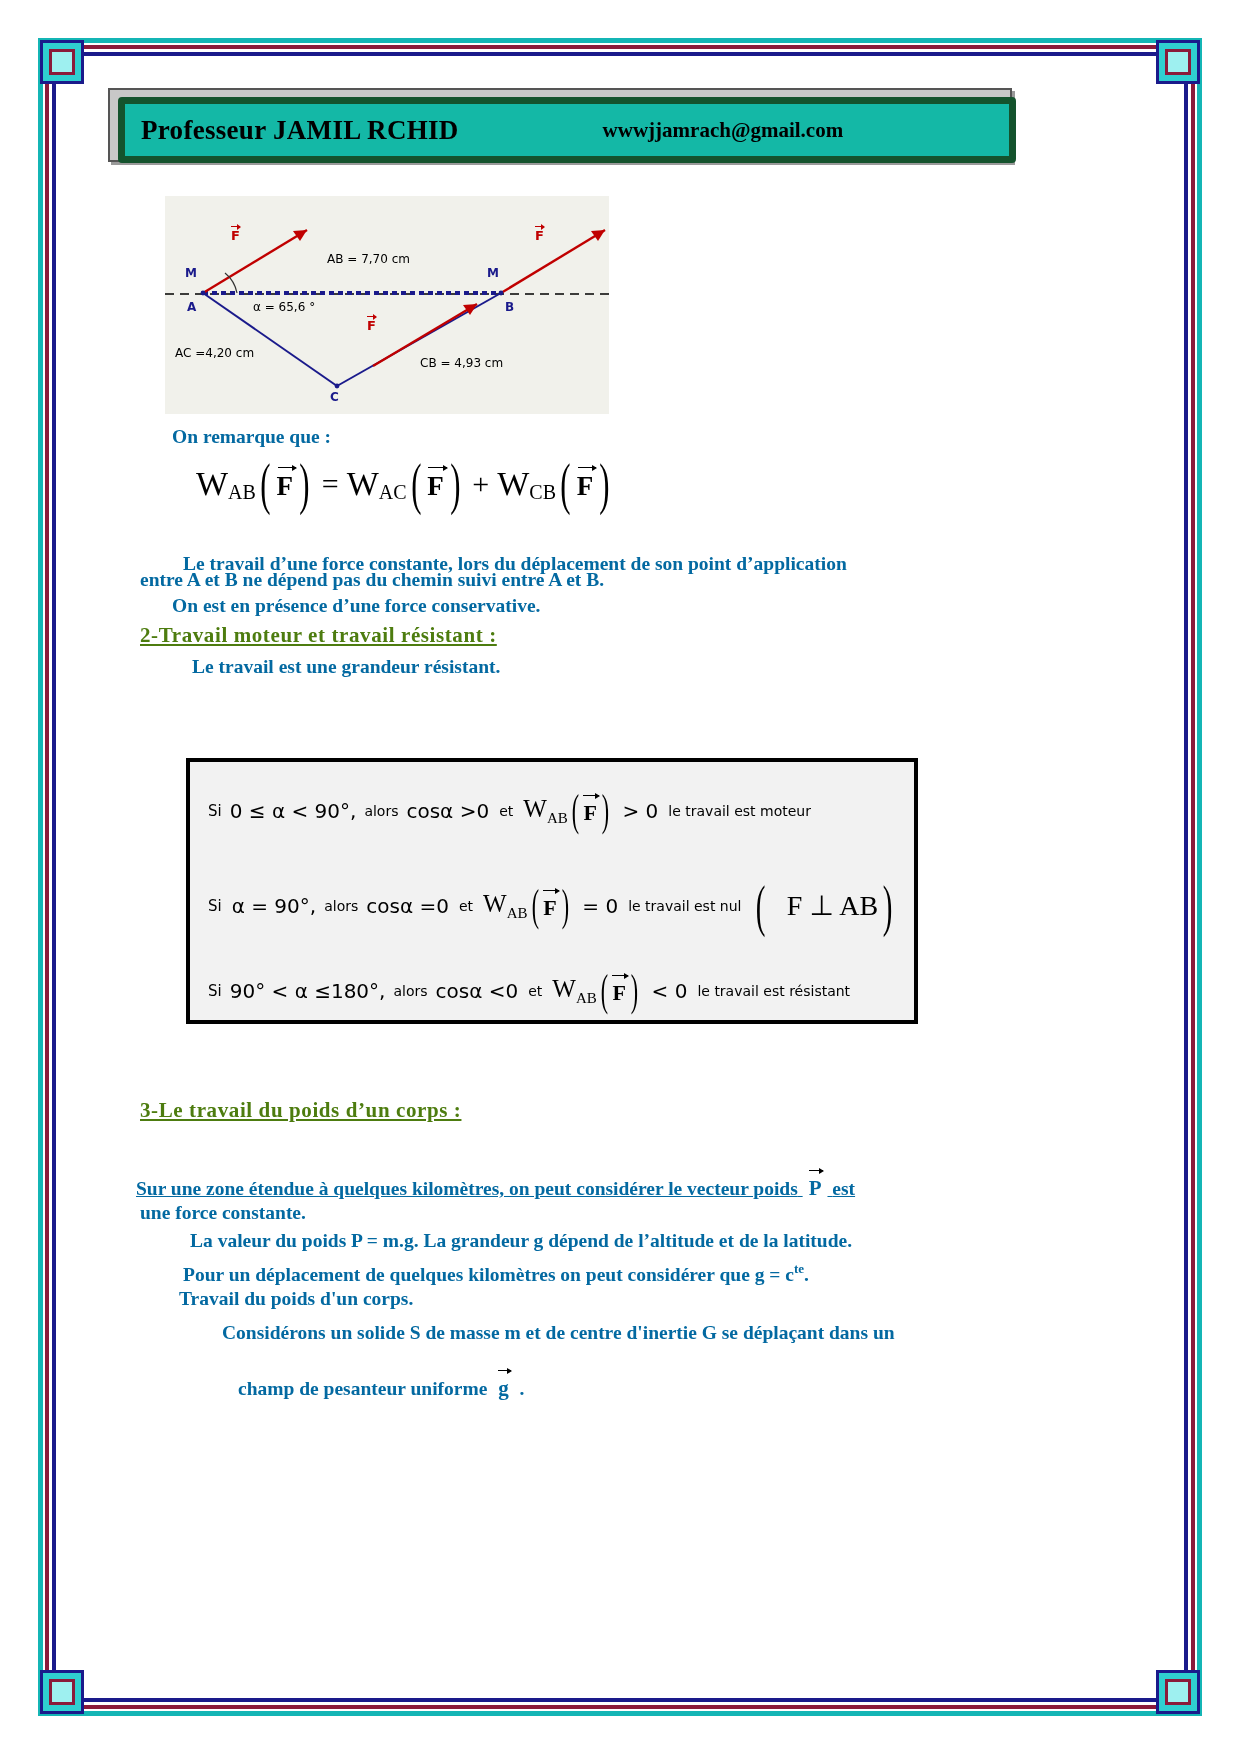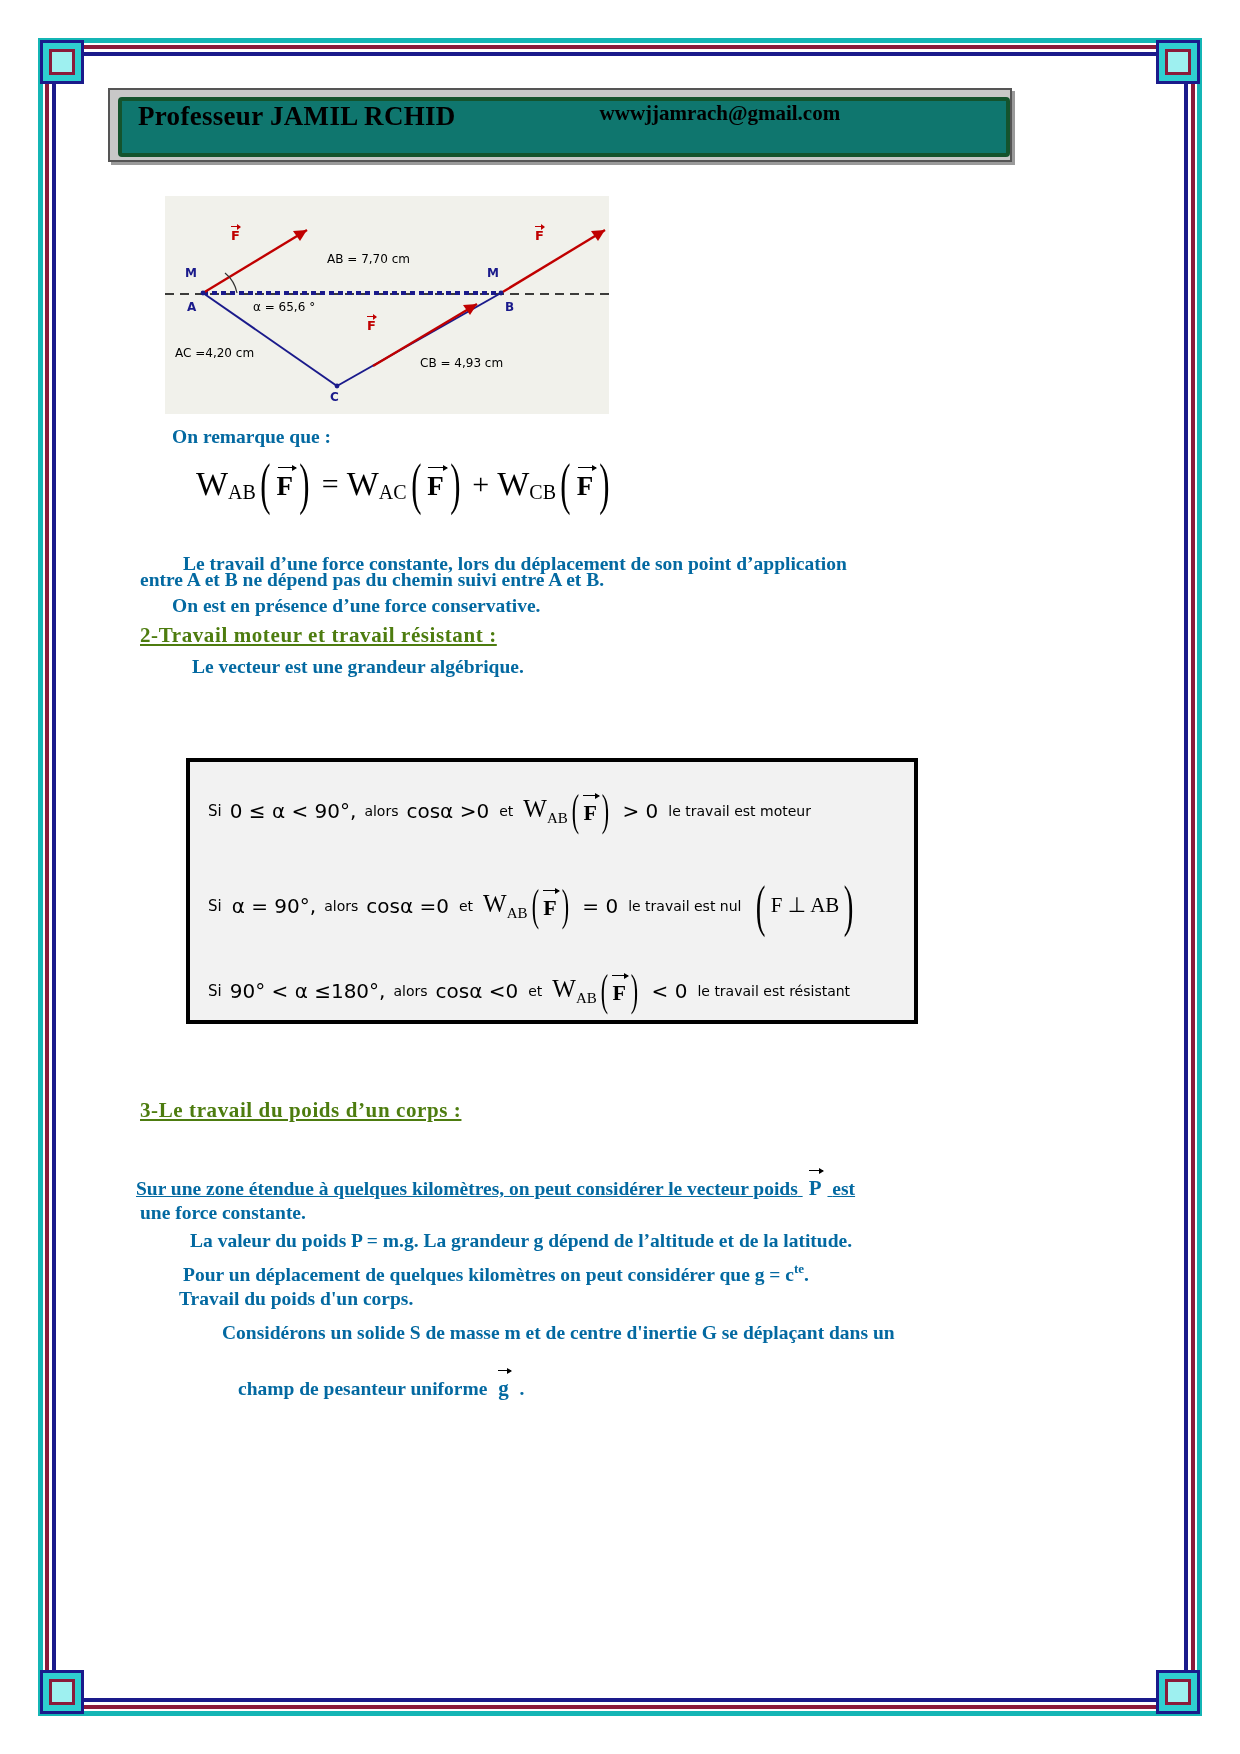--- a/index.html
+++ b/index.html
@@ -83,24 +83,25 @@
     width: 900px;
     height: 70px;
     background: #c8c8c8;
     border: 2px solid #555555;
     box-shadow: 3px 3px 0 #9a9a9a;
   }
   .header-inner {
     position: absolute;
     left: 8px; top: 7px;
     width: 884px; height: 52px;
-    background: #0f766e;
-    border: 4px solid #14532d;
+    background: #14b8a6;
+    border: 7px solid #14532d;
     border-radius: 4px;
     display: flex;
+    align-items: center;
   }
   .header-title {
     font-size: 27px;
     font-weight: bold;
     margin-left: 16px;
     letter-spacing: 0.3px;
   }
   .header-mail {
     font-size: 21px;
     font-weight: bold;
@@ -364,21 +365,21 @@
   <span class="paren">(</span>
   <span class="vecF"><span class="ar"></span><span>F</span></span>
   <span class="paren">)</span>
 </div>
 
 <div class="txt" style="left:183px; top:551px;">Le travail d’une force constante, lors du déplacement de son point d’application</div>
 <div class="txt" style="left:140px; top:567px;">entre A et B ne dépend pas du chemin suivi entre A et B.</div>
 <div class="txt" style="left:172px; top:593px;">On est en présence d’une force conservative.</div>
 
 <div class="heading" style="left:140px; top:623px;">2-Travail moteur et travail résistant :</div>
-<div class="txt" style="left:192px; top:654px;">Le vecteur est une grandeur algébrique.</div>
+<div class="txt" style="left:192px; top:654px;">Le travail est une grandeur résistant.</div>
 
 <div class="case-box">
 
   <div class="case-line" style="left:18px; top:32px;">
     <span style="margin-right:8px;">Si</span>
     <span class="mathbig" style="margin-right:8px;">0 ≤ α &lt; 90°,</span>
     <span class="smalltxt" style="margin-right:8px;">alors</span>
     <span class="mathbig" style="margin-right:10px;">cosα &gt;0</span>
     <span class="smalltxt" style="margin-right:10px;">et</span>
     <span class="serif-w"><span>W</span><sub>AB</sub></span>
@@ -395,21 +396,21 @@
     <span class="smalltxt" style="margin-right:8px;">alors</span>
     <span class="mathbig" style="margin-right:10px;">cosα =0</span>
     <span class="smalltxt" style="margin-right:10px;">et</span>
     <span class="serif-w"><span>W</span><sub>AB</sub></span>
     <span class="pbig">(</span>
     <span class="inline-vec" style="font-size:22px; margin:0 1px;"><span class="ar"></span><span>F</span></span>
     <span class="pbig">)</span>
     <span class="mathbig" style="margin:0 10px;">= 0</span>
     <span class="smalltxt" style="margin-right:10px;">le travail est nul</span>
     <span class="pbig" style="font-size:58px;">(</span>
-    <span class="serif-w" style="font-size:21px;">F ⊥ AB</span>
+    <span class="serif-w" style="font-size:28px;margin-left:16px;">F ⊥ AB</span>
     <span class="pbig" style="font-size:58px;">)</span>
   </div>
 
   <div class="case-line" style="left:18px; top:212px;">
     <span style="margin-right:8px;">Si</span>
     <span class="mathbig" style="margin-right:8px;">90° &lt; α ≤180°,</span>
     <span class="smalltxt" style="margin-right:8px;">alors</span>
     <span class="mathbig" style="margin-right:10px;">cosα &lt;0</span>
     <span class="smalltxt" style="margin-right:10px;">et</span>
     <span class="serif-w"><span>W</span><sub>AB</sub></span>

